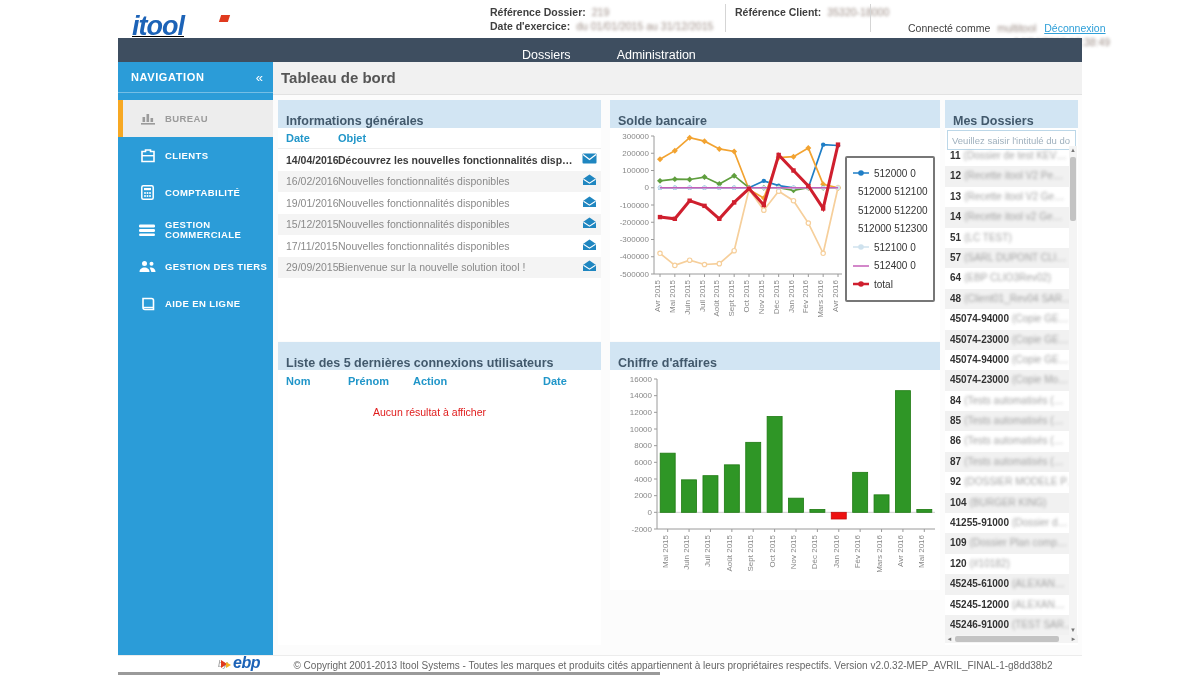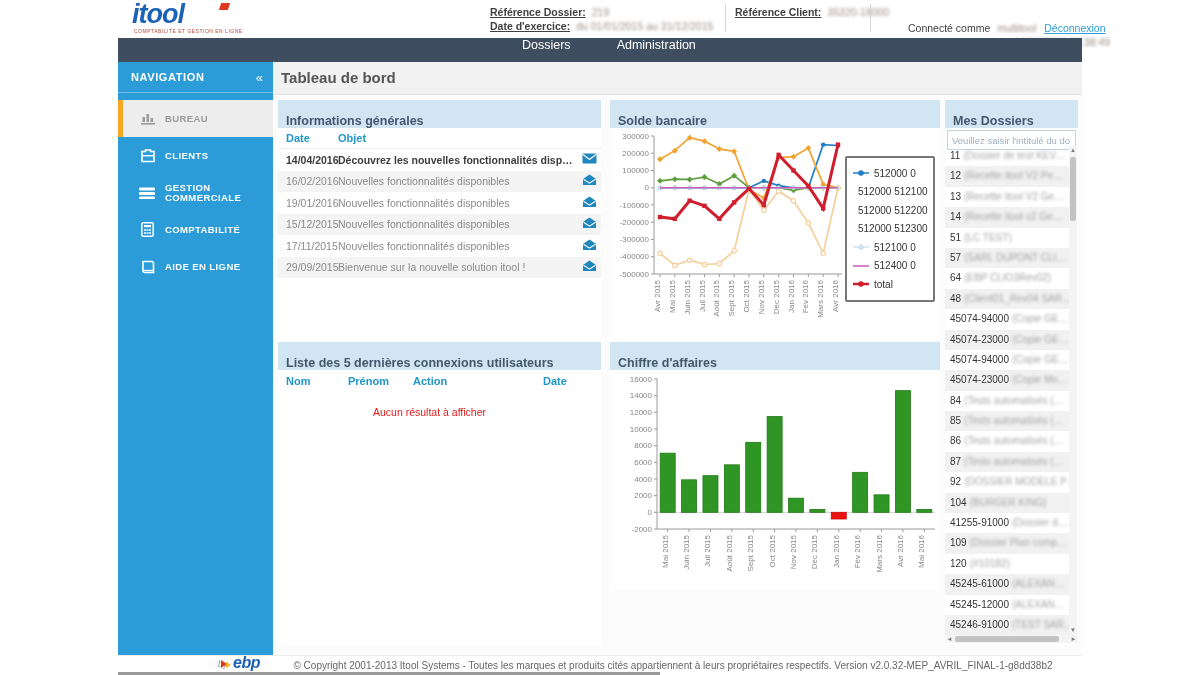--- a/index.html
+++ b/index.html
@@ -3,34 +3,34 @@
 <meta charset="utf-8">
 <style>
   * { margin:0; padding:0; box-sizing:border-box; }
   html,body { background:#fff; }
   body { font-family:"Liberation Sans", sans-serif; }
   .page { position:relative; width:1200px; height:675px; background:#fff; overflow:hidden; }
   .app { position:absolute; left:118px; top:0; width:964px; height:675px; background:#fff; }
 
   
   .topbar { position:absolute; left:0; top:0; width:964px; height:38px; background:#fff; }
-  .logo { position:absolute; left:14px; top:0; width:140px; height:36px; }
+  .logo { position:absolute; left:14px; top:12px; width:140px; height:36px;text-decoration:underline; }
   .logo-text { font-size:27px; font-weight:bold; font-style:italic; color:#1c63b7; letter-spacing:-1px; line-height:28px; }
   .logo-accent { position:absolute; left:88px; top:3px; width:9px; height:7px; background:#e03a1e; transform:skewX(-18deg); }
   .logo-tagline { position:absolute; left:2px; top:28px; font-size:5px; color:#b0493a; letter-spacing:.5px; white-space:nowrap; }
   .hdr-block { position:absolute; top:5px; font-size:10.5px; color:#3f3f3f; line-height:14px; }
   .hdr-row { white-space:nowrap; }
-  .hdr-label { font-weight:bold; color:#3f3f3f;text-decoration:underline; }
+  .hdr-label { font-weight:bold; color:#3f3f3f; }
   .hdr-value { color:#93827a; margin-left:6px; }
   .blur { filter:blur(1.5px); opacity:.9; }
   .hdr-sep { position:absolute; top:4px; height:28px; border-left:1px solid #d5d5d5; }
   .logout-link { color:#2e9fd8; text-decoration:underline; cursor:pointer; margin-left:5px; }
 
   
-  .navbar { position:absolute; left:0; top:38px; width:964px; height:24px; background:#3e4e60; display:flex; align-items:flex-start; padding-left:404px; gap:46px; }
+  .navbar { position:absolute; left:0; top:38px; width:964px; height:24px; background:#3e4e60; display:flex; align-items:flex-end; padding-left:404px; gap:46px; }
   .nav-item { color:#fff; font-size:12.5px; cursor:pointer; }
 
   
   .sidebar { position:absolute; left:0; top:62px; width:155px; height:593px; background:#2b9cd8; }
   .sidebar-header { position:relative; height:31px; border-bottom:1px solid rgba(255,255,255,.35); display:flex; align-items:center; padding:0 10px 0 13px; }
   .sidebar-header .t { color:#fff; font-weight:bold; font-size:11px; letter-spacing:.6px; flex:1; }
   .sidebar-header .c { color:#fff; font-size:13px; cursor:pointer; }
   .sidebar-items { position:absolute; left:0; top:38px; width:155px; }
   .side-item { position:relative; height:37px; display:flex; align-items:center; gap:9px; padding-left:21px; cursor:pointer; color:#fff; }
   .side-item .icon { width:17px; height:16px; display:inline-flex; align-items:center; justify-content:center; color:inherit; }
@@ -68,21 +68,21 @@
   .legend { position:absolute; right:5px; top:28px; width:90px; background:#fff; border:2px solid #777; border-radius:2px; padding:6px 6px; }
   .legend-item { display:flex; align-items:center; gap:5px; height:18.5px; }
   .legend-item .txt { font-size:10px; color:#333; white-space:nowrap; }
 
   
   .doss-search { display:block; width:129px; margin:2px auto 0; height:20px; border:1px solid #bcd7e8; font-size:9.5px; color:#667; padding:0 4px; font-family:"Liberation Sans",sans-serif; }
   .doss-search::placeholder { color:#9fb0bd; }
   .doss-list { position:absolute; left:0; top:46px; width:124px; height:489px; overflow:hidden; }
   .doss-item { height:20.4px; font-size:10px; padding:4px 2px 0 5px; white-space:nowrap; overflow:hidden; cursor:pointer; }
   .doss-item:nth-child(even) { background:#f1f1f1; }
-  .doss-id { font-weight:normal; color:#333; }
+  .doss-id { font-weight:bold; color:#333; }
   .doss-name { color:#9a9a9a; margin-left:3px; }
   .vscroll { position:absolute; right:1px; top:46px; width:8px; height:489px; background:#f4f4f4; }
   .vscroll .arr { position:absolute; left:0; width:8px; height:9px; font-size:6px; color:#777; text-align:center; line-height:9px; cursor:pointer; }
   .vscroll .thumb { position:absolute; left:1px; top:11px; width:6px; height:64px; background:#c3c3c3; border-radius:2px; cursor:pointer; }
   .hscroll { position:absolute; left:0; bottom:2px; width:133px; height:8px; background:#f4f4f4; }
   .hscroll .arr { position:absolute; top:0; width:9px; height:8px; font-size:6px; color:#777; text-align:center; line-height:8px; cursor:pointer; }
   .hscroll .thumb { position:absolute; left:10px; top:1px; width:104px; height:6px; background:#c3c3c3; border-radius:2px; cursor:pointer; }
 
   
   .footer { position:absolute; left:0; top:655px; width:964px; height:17px; background:#fff; border-top:1px solid #ececec; }
@@ -157,45 +157,56 @@
             <span class="lbl">BUREAU</span>
           </div>
           <div class="side-item">
             <span class="icon">
               <svg width="16" height="14" viewBox="0 0 16 14">
                 <path d="M5.5 2.5V1h5v1.5h3.5v10h-12v-10z" fill="none" stroke="currentColor" stroke-width="1.6"></path>
                 <rect x="2" y="6" width="12" height="1.4" fill="currentColor"></rect>
               </svg>
             </span>
             <span class="lbl">CLIENTS</span>
-          </div>
-          <div class="side-item">
-            <span class="icon">
-              <svg width="17" height="12" viewBox="0 0 17 12">
-                <rect x="0" y="0.5" width="16" height="3" rx="1.2" fill="currentColor"></rect>
-                <rect x="0" y="5" width="16" height="3" rx="1.2" fill="currentColor"></rect>
-                <rect x="0" y="9.5" width="16" height="2.5" rx="1.2" fill="currentColor"></rect>
-              </svg>
-            </span>
-            <span class="lbl">GESTION COMMERCIALE</span>
           </div>
           <div class="side-item">
             <span class="icon">
               <svg width="13" height="15" viewBox="0 0 13 15">
                 <rect x="0.8" y="0.8" width="11.4" height="13.4" rx="1.5" fill="none" stroke="currentColor" stroke-width="1.5"></rect>
                 <rect x="3" y="3" width="7" height="2.2" fill="currentColor"></rect>
                 <circle cx="4" cy="8" r="1" fill="currentColor"></circle>
                 <circle cx="6.5" cy="8" r="1" fill="currentColor"></circle>
                 <circle cx="9" cy="8" r="1" fill="currentColor"></circle>
                 <circle cx="4" cy="11" r="1" fill="currentColor"></circle>
                 <circle cx="6.5" cy="11" r="1" fill="currentColor"></circle>
                 <circle cx="9" cy="11" r="1" fill="currentColor"></circle>
               </svg>
             </span>
             <span class="lbl">COMPTABILITÉ</span>
+          </div>
+          <div class="side-item">
+            <span class="icon">
+              <svg width="17" height="12" viewBox="0 0 17 12">
+                <rect x="0" y="0.5" width="16" height="3" rx="1.2" fill="currentColor"></rect>
+                <rect x="0" y="5" width="16" height="3" rx="1.2" fill="currentColor"></rect>
+                <rect x="0" y="9.5" width="16" height="2.5" rx="1.2" fill="currentColor"></rect>
+              </svg>
+            </span>
+            <span class="lbl">GESTION COMMERCIALE</span>
+          </div>
+          <div class="side-item">
+            <span class="icon">
+              <svg width="17" height="13" viewBox="0 0 17 13">
+                <circle cx="5.5" cy="3.5" r="2.5" fill="currentColor"></circle>
+                <path d="M0.5 12c0-3 2.3-4.6 5-4.6s5 1.6 5 4.6z" fill="currentColor"></path>
+                <circle cx="12.5" cy="3.8" r="2" fill="currentColor"></circle>
+                <path d="M10.7 7.6c2.5-.4 5.8 1 5.8 4.4h-4.1" fill="currentColor"></path>
+              </svg>
+            </span>
+            <span class="lbl">GESTION DES TIERS</span>
           </div>
           <div class="side-item">
             <span class="icon">
               <svg width="14" height="14" viewBox="0 0 14 14">
                 <path d="M2 1.5h8.5a2 2 0 0 1 2 2v9H4a2 2 0 0 1-2-2z" fill="none" stroke="currentColor" stroke-width="1.6"></path>
                 <path d="M2 10.5h10.5" stroke="currentColor" stroke-width="1.4" fill="none"></path>
               </svg>
             </span>
             <span class="lbl">AIDE EN LIGNE</span>
           </div>

